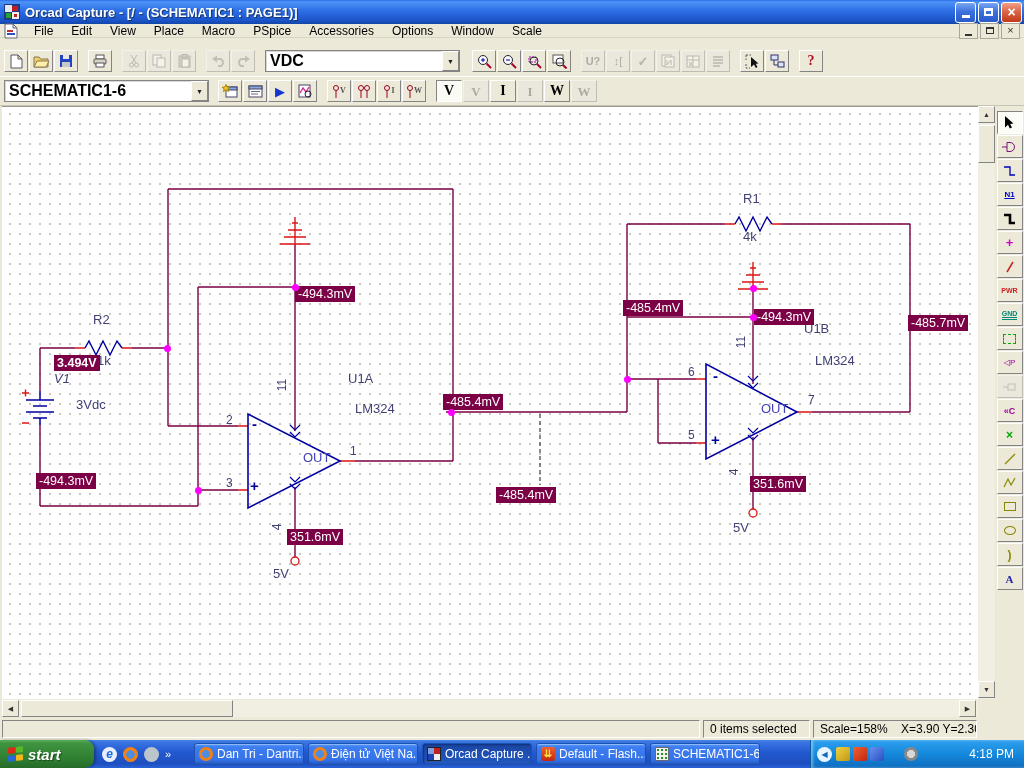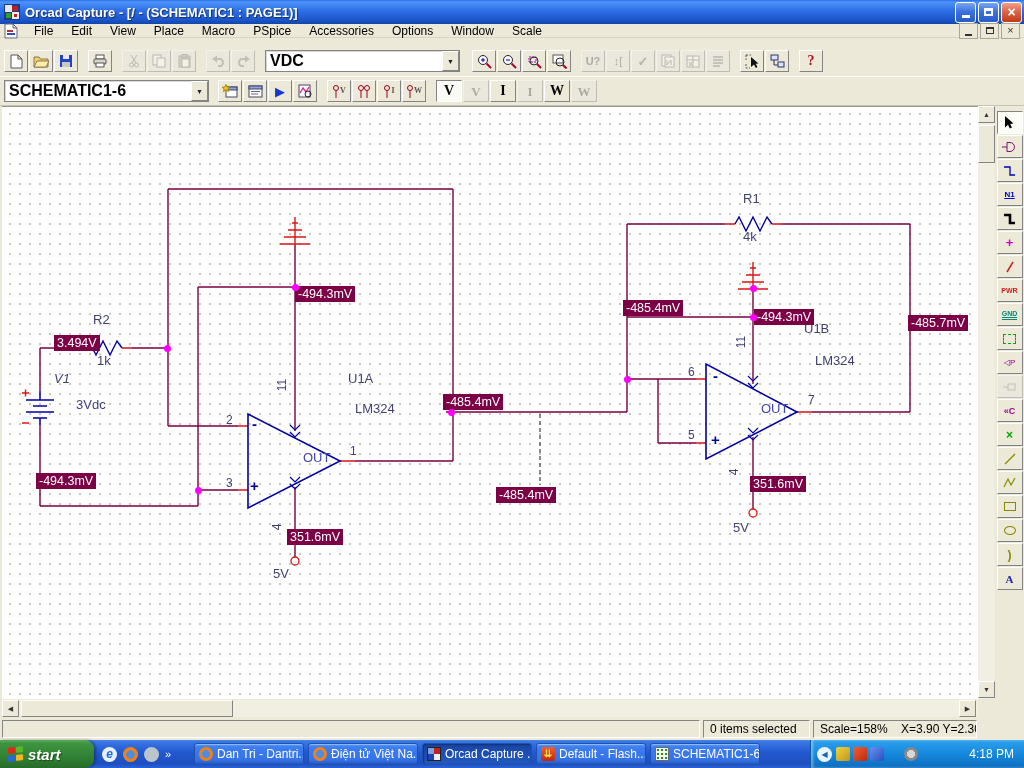--- a/index.html
+++ b/index.html
@@ -475,21 +475,21 @@
     <div class="stxt pin" style="left:806px;top:286px;">7</div>
     <div class="stxt pin rot" style="left:733px;top:228px;">11</div>
     <div class="stxt pin rot" style="left:729px;top:358px;">4</div>
     <div class="stxt op" style="left:711px;top:260px;">-</div>
     <div class="stxt op" style="left:709px;top:324px;">+</div>
     <div class="stxt out" style="left:759px;top:294px;">OUT</div>
 
     <div class="stxt" style="left:271px;top:459px;">5V</div>
     <div class="stxt" style="left:731px;top:413px;">5V</div>
 
-    <div class="probe" style="left:52px;top:228px;">3.494V</div>
+    <div class="probe" style="left:52px;top:248px;font-weight:bold;">3.494V</div>
     <div class="probe" style="left:34px;top:366px;">-494.3mV</div>
     <div class="probe" style="left:293px;top:179px;">-494.3mV</div>
     <div class="probe" style="left:285px;top:422px;">351.6mV</div>
     <div class="probe" style="left:441px;top:287px;">-485.4mV</div>
     <div class="probe" style="left:494px;top:380px;">-485.4mV</div>
     <div class="probe" style="left:621px;top:193px;">-485.4mV</div>
     <div class="probe" style="left:752px;top:202px;">-494.3mV</div>
     <div class="probe" style="left:906px;top:208px;">-485.7mV</div>
     <div class="probe" style="left:748px;top:369px;">351.6mV</div>
   </div>

